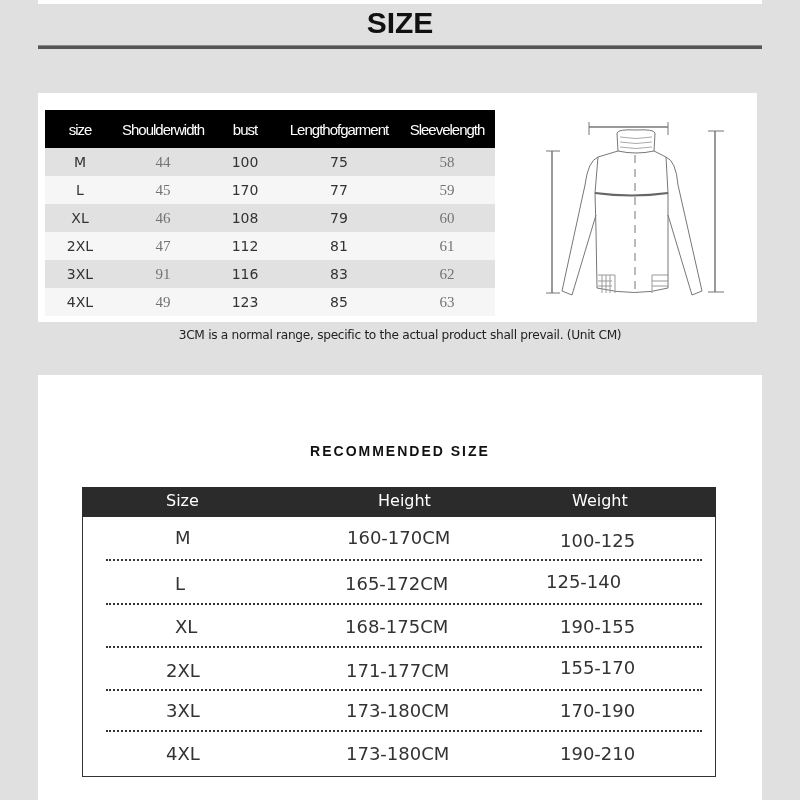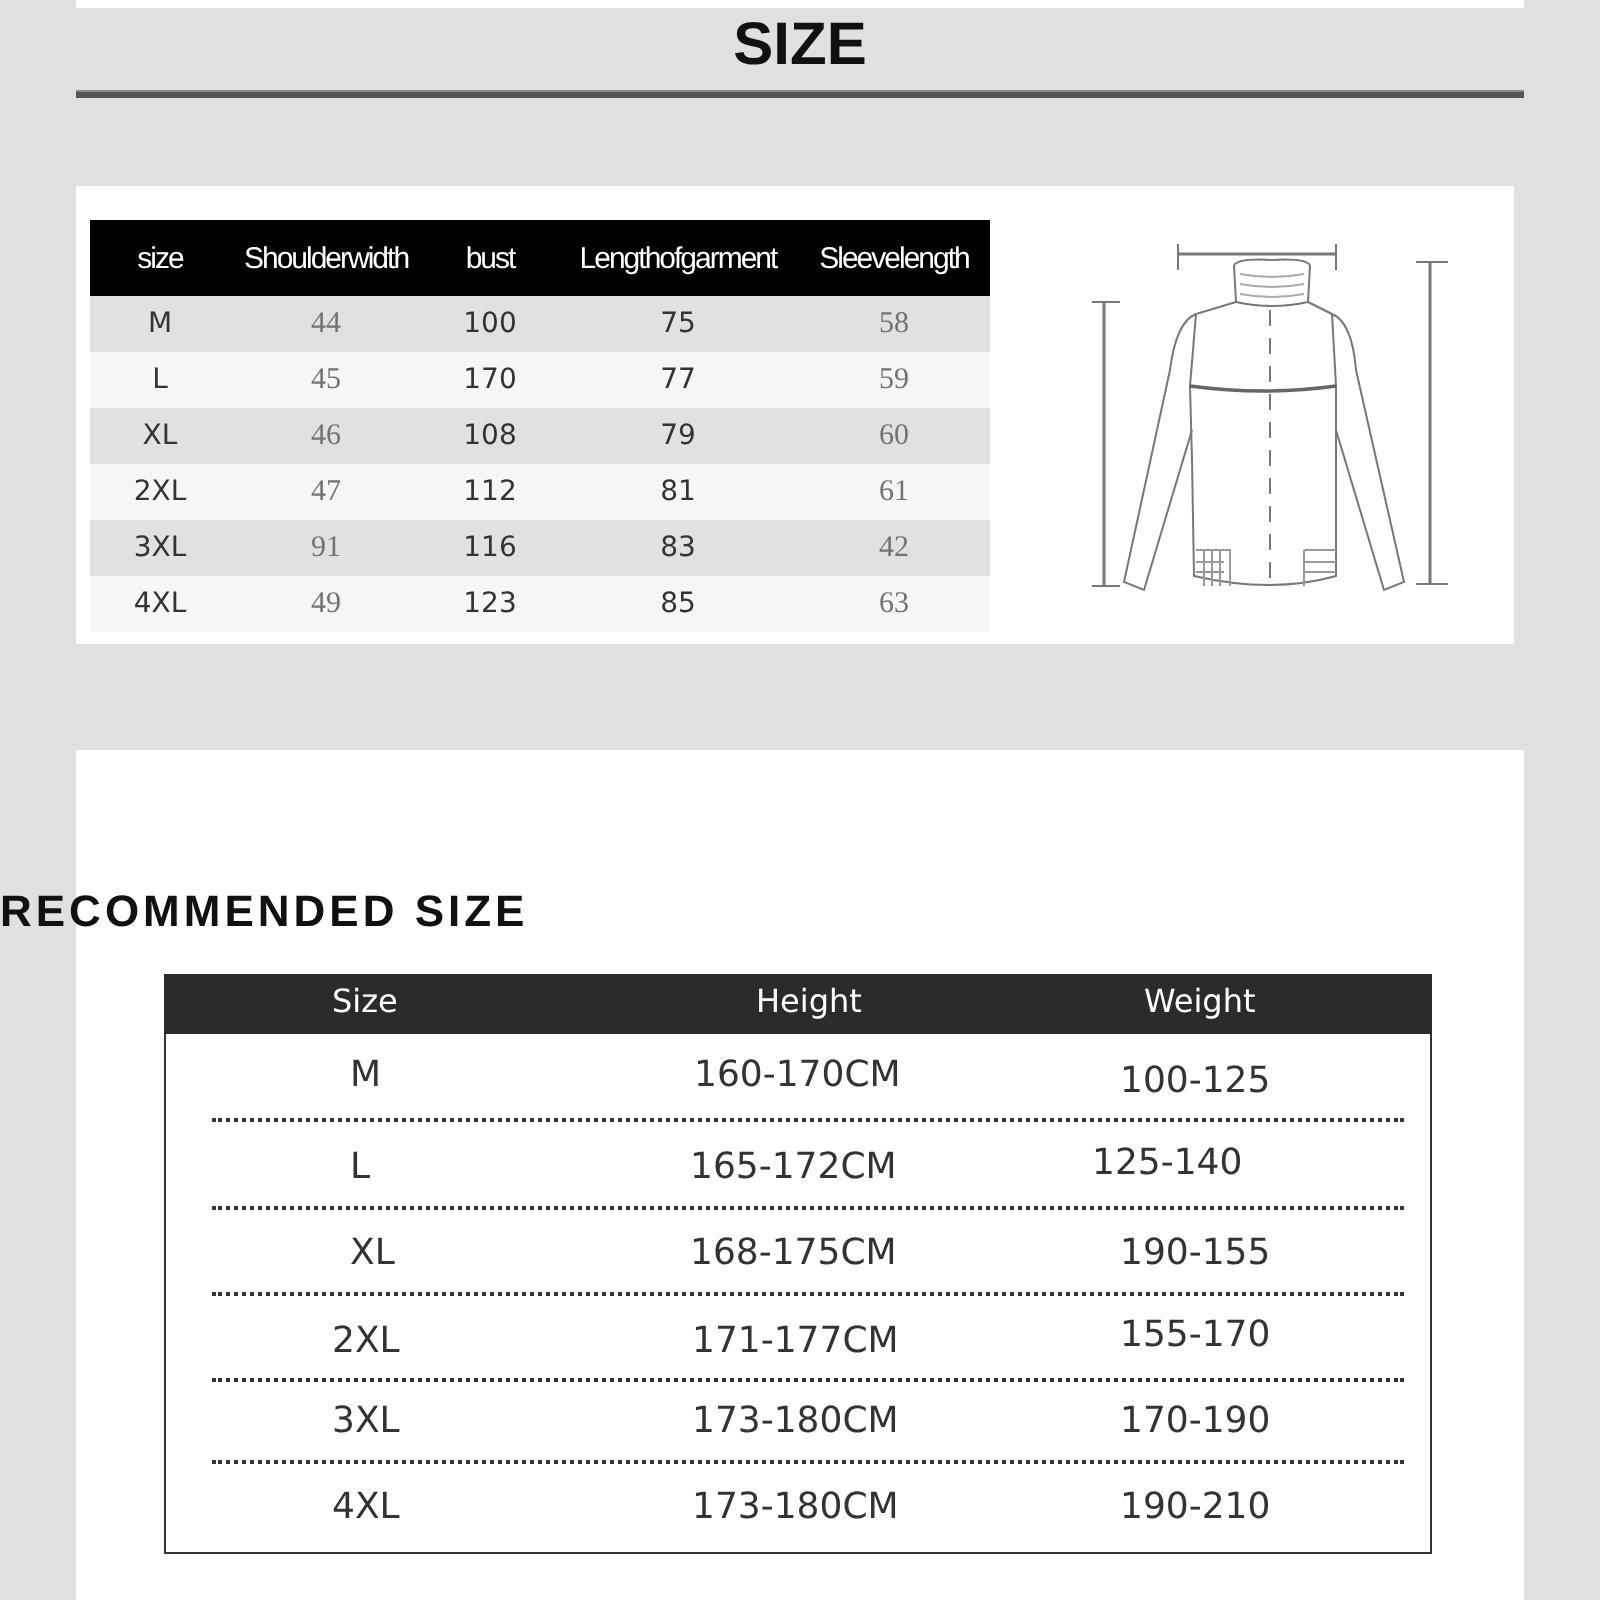--- a/index.html
+++ b/index.html
@@ -11,21 +11,21 @@
   .spec { position:absolute; left:45px; top:110px; width:450px; border-collapse:collapse; }
   .spec th { background:#000; color:#fff; font-weight:normal; font-size:15px; height:38px; padding:0; letter-spacing:-1px; font-family:"Liberation Sans", sans-serif; }
   .spec td { height:28px; padding:0; font-size:14px; color:#333; text-align:center; }
   .spec tr.odd td { background:#e1e1e1; }
   .spec tr.even td { background:#f6f6f6; }
   .spec td.serif { font-family:"Liberation Serif", serif; font-size:15px; color:#737373; }
   .spec td.sans { font-family:"DejaVu Sans", sans-serif; font-size:14px; color:#333; }
   .diagram { position:absolute; left:540px; top:115px; width:190px; height:190px; }
   .tips { position:absolute; left:38px; top:322px; width:724px; text-align:center; font-family:"DejaVu Sans", sans-serif; font-size:12.2px; line-height:22px; color:#222; padding-top:2px; letter-spacing:-0.3px; }
   .panel2 { position:absolute; left:38px; top:375px; width:724px; height:425px; background:#ffffff; }
-  .rec-title { position:absolute; left:0; top:443px; width:800px; font-weight:bold; font-size:22px; letter-spacing:2px; color:#111; font-family:"Liberation Sans", sans-serif; }
+  .rec-title { position:absolute; left:0; top:443px; width:800px; text-align:center; font-weight:bold; font-size:14px; letter-spacing:2px; color:#111; font-family:"Liberation Sans", sans-serif; }
   .rec-box { position:absolute; left:82px; top:487px; width:634px; height:290px; border:1px solid #333; box-sizing:border-box; border-top:none; }
   .rec-head { position:absolute; left:82px; top:487px; width:634px; height:30px; background:#2b2b2b; color:#fff; display:flex; font-family:"DejaVu Sans", sans-serif; font-size:16px; align-items:center; }
   .rec-head span { position:absolute; top:4px; }
   .rec-row { position:absolute; left:82px; width:634px; height:43px; font-family:"DejaVu Sans", sans-serif; font-size:18px; color:#333; }
   .rec-row span { position:absolute; }
   .dots { position:absolute; left:106px; width:596px; height:0; border-top:2px dotted #333; }
 </style>
 </head>
 <body>
 
@@ -72,21 +72,21 @@
       <td class="serif">47</td>
       <td class="sans">112</td>
       <td class="sans">81</td>
       <td class="serif">61</td>
     </tr>
     <tr class="odd">
       <td class="sans">3XL</td>
       <td class="serif">91</td>
       <td class="sans">116</td>
       <td class="sans">83</td>
-      <td class="serif">42</td>
+      <td class="serif">62</td>
     </tr>
     <tr class="even">
       <td class="sans">4XL</td>
       <td class="serif">49</td>
       <td class="sans">123</td>
       <td class="sans">85</td>
       <td class="serif">63</td>
     </tr>
   </tbody>
 </table>
@@ -115,20 +115,21 @@
   <line x1="95" y1="40" x2="95" y2="178" stroke-dasharray="8 6"></line>
 
   <path d="M58 42 Q48 46 45 70 L22 176 L32 180 L56 100"></path>
   <path d="M126 42 Q136 46 138 70 L162 176 L152 180 L128 100"></path>
 
   <path d="M58 160 L75 160 L75 178 M58 166 L72 166 M58 171 L72 171 M62 160 L62 178 M66 160 L66 178 M70 160 L70 178" stroke="#999"></path>
   <path d="M112 160 L128 160 M112 166 L128 166 M112 171 L128 171 M112 160 L112 178" stroke="#999"></path>
 </svg>
 
 <div class="tips">
+  <div>3CM is a normal range, specific to the actual product shall prevail. (Unit CM)</div>
 </div>
 
 <div class="panel2"></div>
 <div class="rec-title">RECOMMENDED SIZE</div>
 
 <div class="rec-box"></div>
 <div class="rec-head">
   <span style="left:84px">Size</span>
   <span style="left:296px">Height</span>
   <span style="left:490px">Weight</span>

